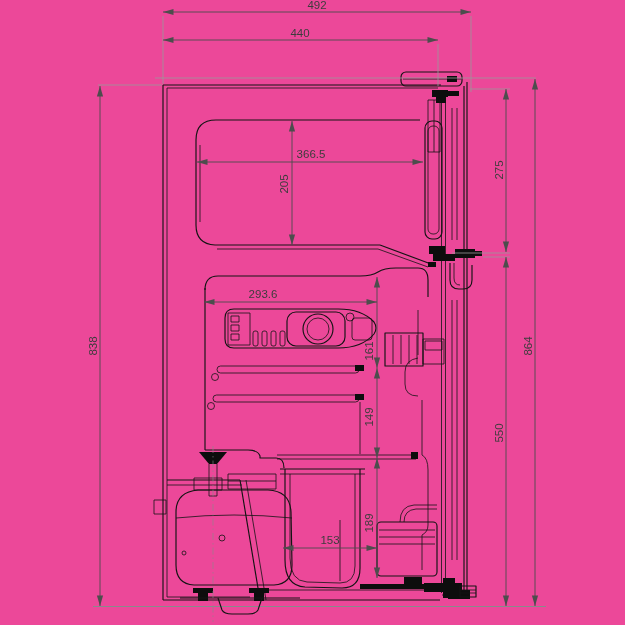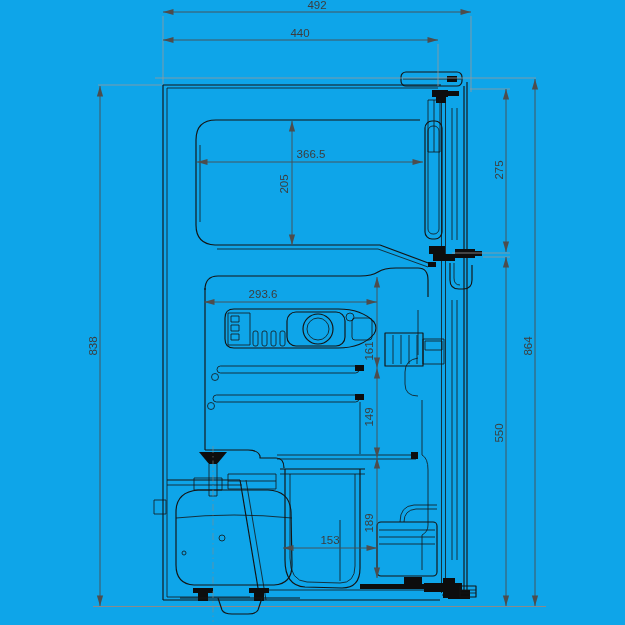--- a/index.html
+++ b/index.html
@@ -1,16 +1,16 @@
 <!DOCTYPE html>
 <html><head>
 <meta charset="utf-8">
 <style>
   html,body{margin:0;padding:0;background:#fff;}
-  .stage{position:relative;width:625px;height:625px;background:#0ea5e9;overflow:hidden;}
+  .stage{position:relative;width:625px;height:625px;background:#ec4899;overflow:hidden;}
   svg{display:block;}
   
   .ol{stroke:#141414;fill:none;stroke-width:1.15;stroke-linejoin:round;}
   .ol2{stroke:#141414;fill:none;stroke-width:0.8;stroke-linejoin:round;}
   .blk{fill:#0d0d0d;stroke:none;}
   
   .dim{stroke:#4d4d4d;fill:none;stroke-width:0.9;}
   .ext{stroke:#9a9a9a;fill:none;stroke-width:0.8;}
   .ground{stroke:#8a8a8a;stroke-width:1.1;}
   .cl{stroke:#8a8a8a;fill:none;stroke-width:0.6;stroke-dasharray:7 3 1.5 3;}

